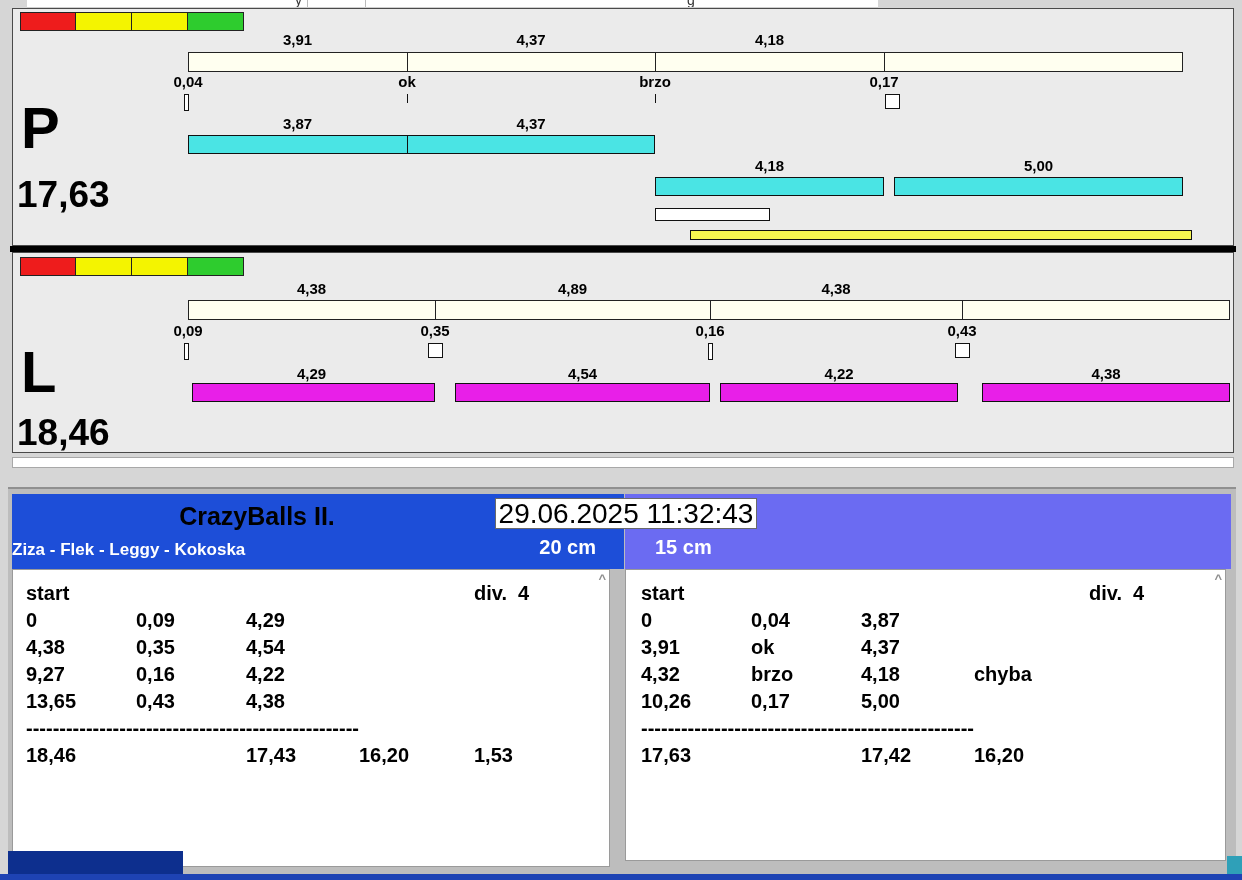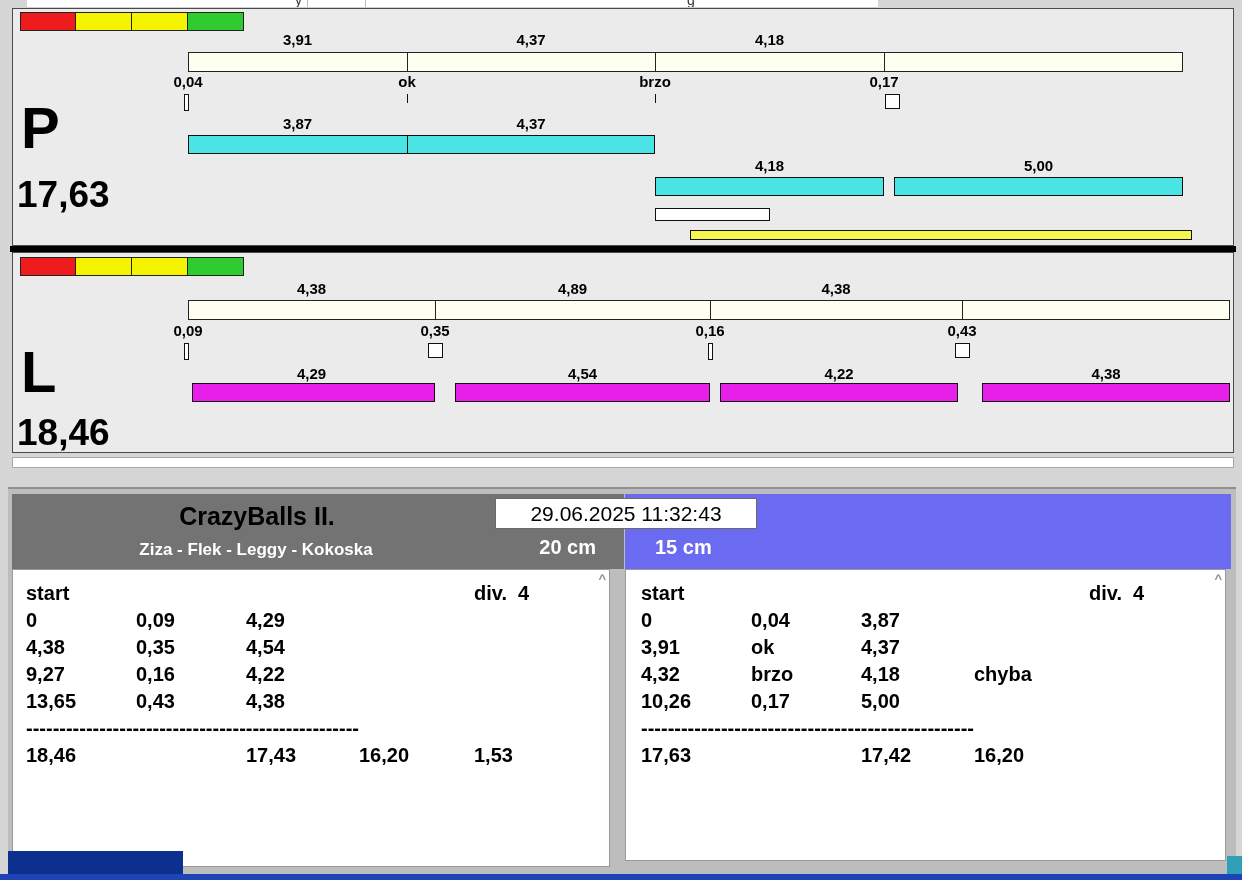--- a/index.html
+++ b/index.html
@@ -44,27 +44,27 @@
   #thin-strip{position:absolute;left:12px;top:457px;width:1222px;height:11px;background:#fff;border:1px solid #a8a8a8}
 
   
   #bottom{position:absolute;left:8px;top:487px;width:1228px;height:387px;background:#bdbdbd;border-top:2px solid #909090}
   .team-header{position:absolute;top:5px;height:75px}
   #left-header{left:4px;width:612px}
   #right-header{left:617px;width:606px}
   .team-title{font-size:25px;font-weight:bold;text-align:center;padding-top:8px}
   #left-header .team-title{padding-right:122px}
   #right-header .team-title{padding-left:30px}
-  .team-sub{position:absolute;left:0;right:0;top:46px;font-size:17px;font-weight:bold;color:#fff;text-align:center}
+  .team-sub{position:absolute;left:0;right:0;top:46px;font-size:17px;font-weight:bold;color:#fff;text-align:left}
   #left-header .team-sub{padding-right:124px}
   #right-header .team-sub{padding-left:124px}
   .height-badge{position:absolute;top:42px;font-size:20px;font-weight:bold;color:#fff}
   #left-header .height-badge{right:28px}
   #right-header .height-badge{left:30px}
-  #timestamp{position:absolute;left:487px;top:9px;width:262px;height:31px;background:#fff;border:1px solid #6a6a6a;font-size:21px;text-align:center;line-height:29px;z-index:5}
+  #timestamp{position:absolute;left:487px;top:9px;width:262px;height:31px;background:#fff;border:1px solid #6a6a6a;font-size:28px;text-align:center;line-height:29px;z-index:5}
 
   .content-panel{position:absolute;background:#fff;border:1px solid #9a9a9a;font-size:20px;font-weight:bold}
   #left-content{left:4px;top:80px;width:598px;height:298px;padding:10px 0 0 13px}
   #right-content{left:617px;top:80px;width:601px;height:292px;padding:10px 0 0 15px}
   .trow{display:flex;line-height:27px}
   .trow .c1{width:110px}.trow .c2{width:110px}.trow .c3{width:113px}.trow .c4{width:115px}
   .trow .c5{flex:1;white-space:pre}
   .sep-row{line-height:27px}
   .scroll-arrow{position:absolute;right:3px;top:2px;font-size:13px;color:#8f8f8f;font-weight:bold;line-height:1;cursor:default}
 
@@ -187,21 +187,21 @@
     </div>
 
   <div class="lane-letter" style="left:8px;top:90px">L</div>
   <div class="lane-total" style="left:4px;top:161px">18,46</div>
 </div>
 
 <div id="thin-strip"></div>
 
 <div id="bottom">
 
-  <div class="team-header" id="left-header" style="background: #737373;">
+  <div class="team-header" id="left-header" style="background: #1d4ed8;">
     <div class="team-title">CrazyBalls II.</div>
     <div class="team-sub">Ziza - Flek - Leggy - Kokoska</div>
     <div class="height-badge">20 cm</div>
   </div>
 
   <div class="team-header" id="right-header" style="background: rgb(107, 107, 242);">
     <div class="height-badge">15 cm</div>
   </div>
 
   <div id="timestamp">29.06.2025 11:32:43</div>

